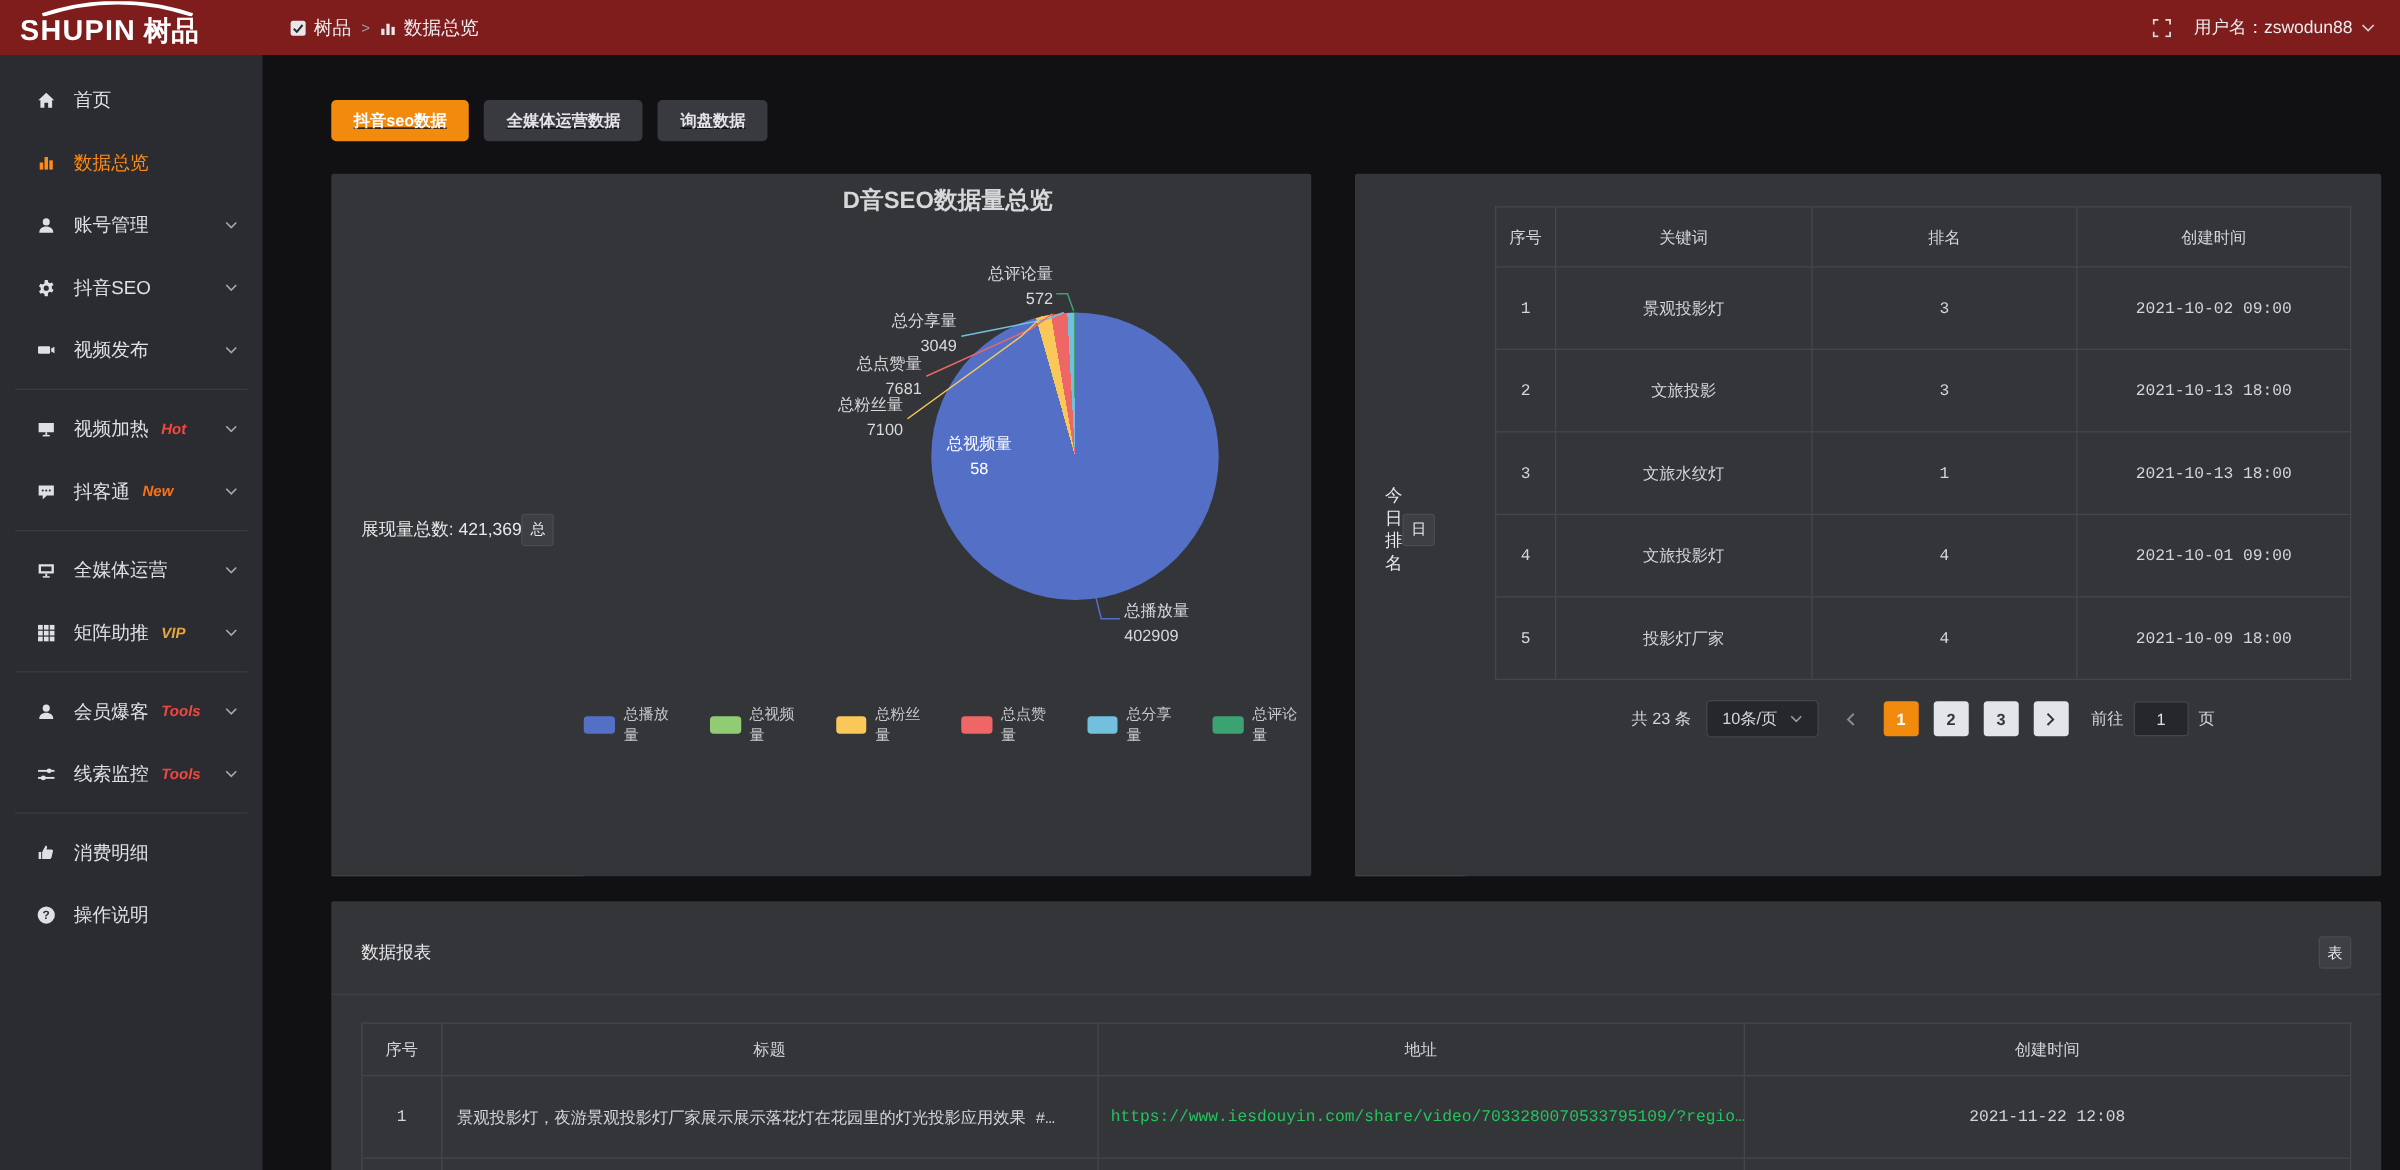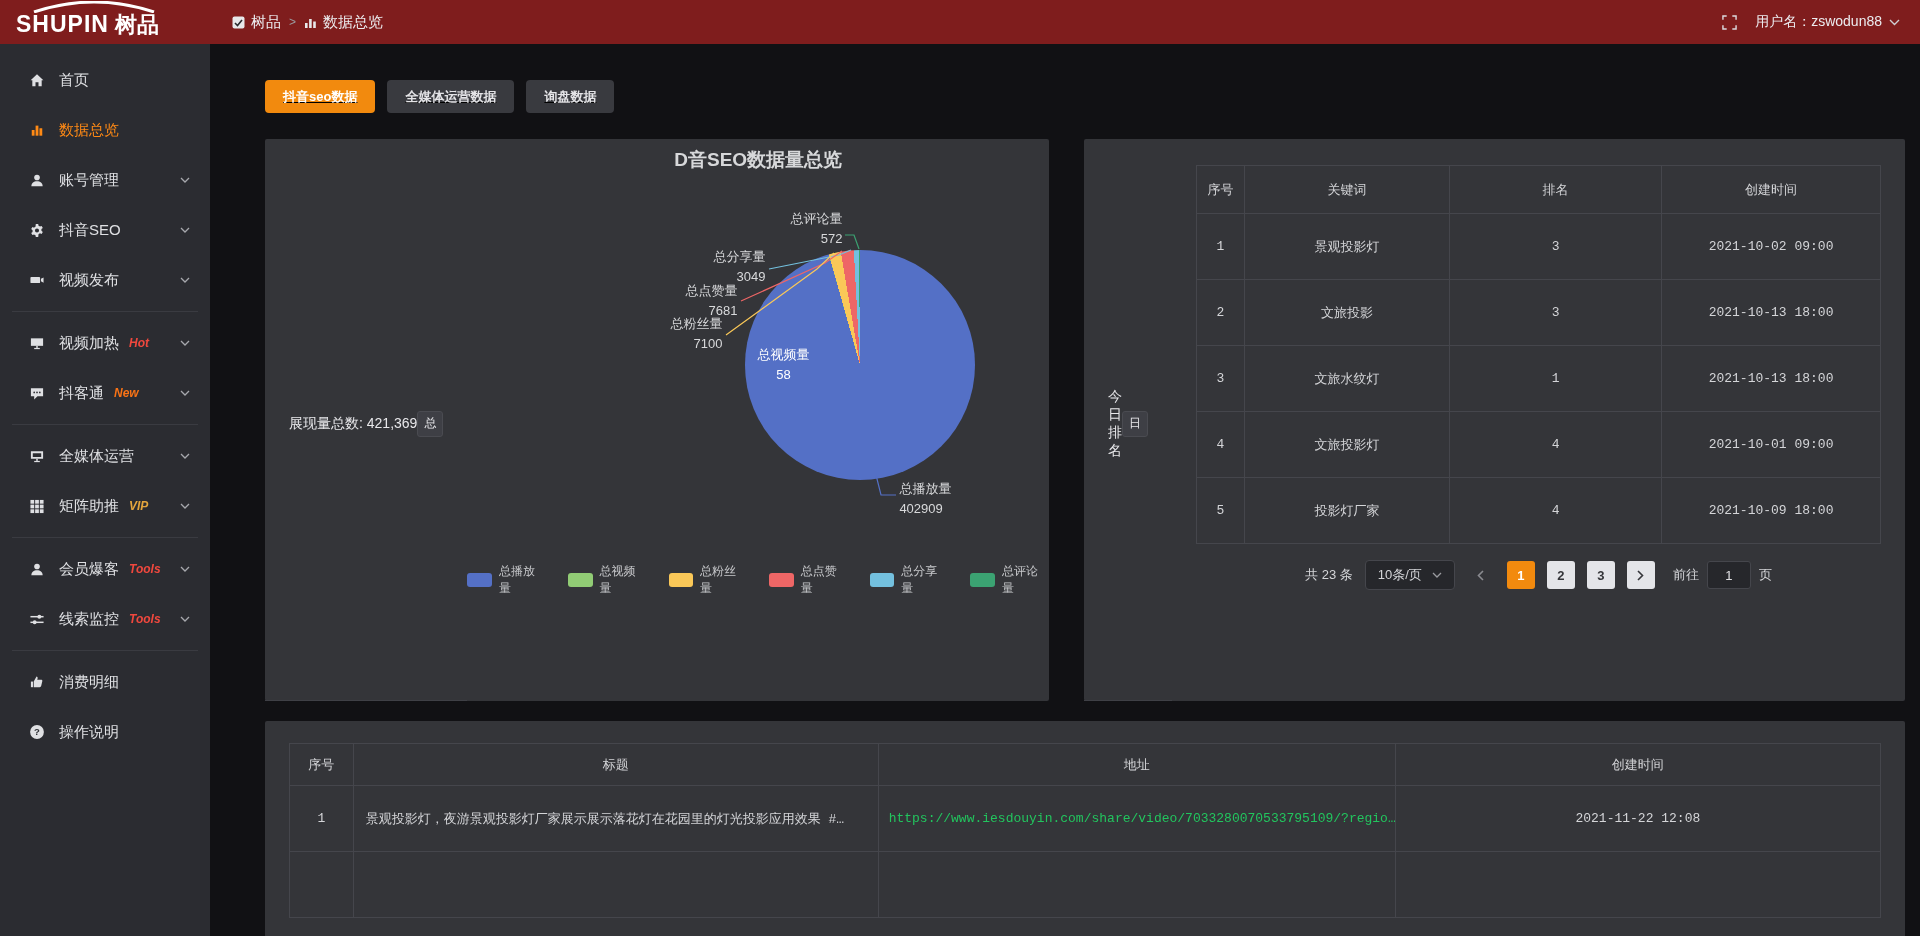--- a/index.html
+++ b/index.html
@@ -495,20 +495,24 @@
                 <input class="pg-input" value="1" style="">
                 <span>页</span>
               </span>
             </div>
           </div>
         </div>
 
       </section>
 
       <section class="panel panel-bottom">
+        <div class="panel-head">
+          <span class="panel-title">数据报表</span>
+          <button class="corner-badge">表</button>
+        </div>
         <div class="report-wrap">
           <table class="report-table" id="report-table">
             <thead>
                 <tr>
                   <th>序号</th>
                   <th>标题</th>
                   <th>地址</th>
                   <th>创建时间</th>
                 </tr>
               </thead>

